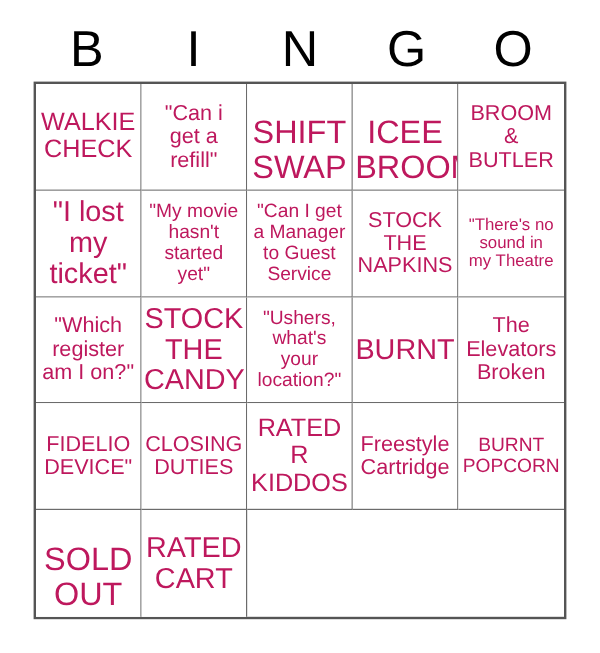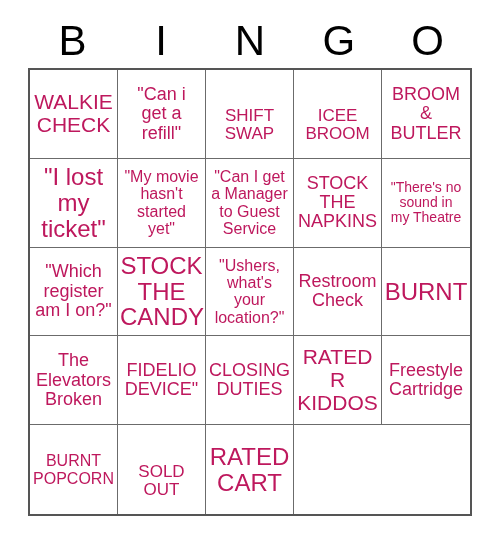--- a/index.html
+++ b/index.html
@@ -79,21 +79,21 @@
     width: 100%;
     line-height: 1.08;
     font-family: "Liberation Sans", sans-serif;
     font-weight: 400;
     color: #be185d;
     white-space: pre-line;
     word-break: normal;
   }
 
   
-  .fs-xxl .cell-text { font-size: 17px; margin-top: 23px; }
+  .fs-xxl .cell-text { font-size: 27px; margin-top: 23px; }
   .fs-xl  .cell-text { font-size: 24px; }
   .fs-l   .cell-text { font-size: 21px; }
   .fs-m   .cell-text { font-size: 18px; }
   .fs-s   .cell-text { font-size: 16px; }
   .fs-xs  .cell-text { font-size: 14px; }
 </style>
 </head>
 <body>
 
 <div id="bingo-card">
@@ -167,24 +167,20 @@
         <span class="cell-text">STOCK
 THE
 CANDY</span>
       </div>
     <div class="cell fs-s">
         <span class="cell-text">"Ushers,
 what's
 your
 location?"</span>
       </div>
-    <div class="cell fs-m">
-        <span class="cell-text">Restroom
-Check</span>
-      </div>
 
     <div class="cell fs-xl">
         <span class="cell-text">BURNT</span>
       </div>
     <div class="cell fs-m">
         <span class="cell-text">The
 Elevators
 Broken</span>
       </div>
     <div class="cell fs-m">

